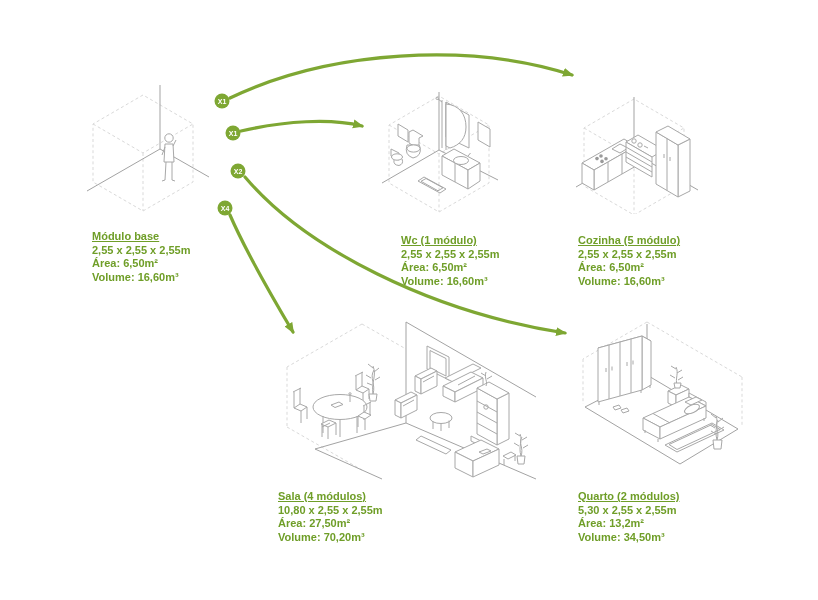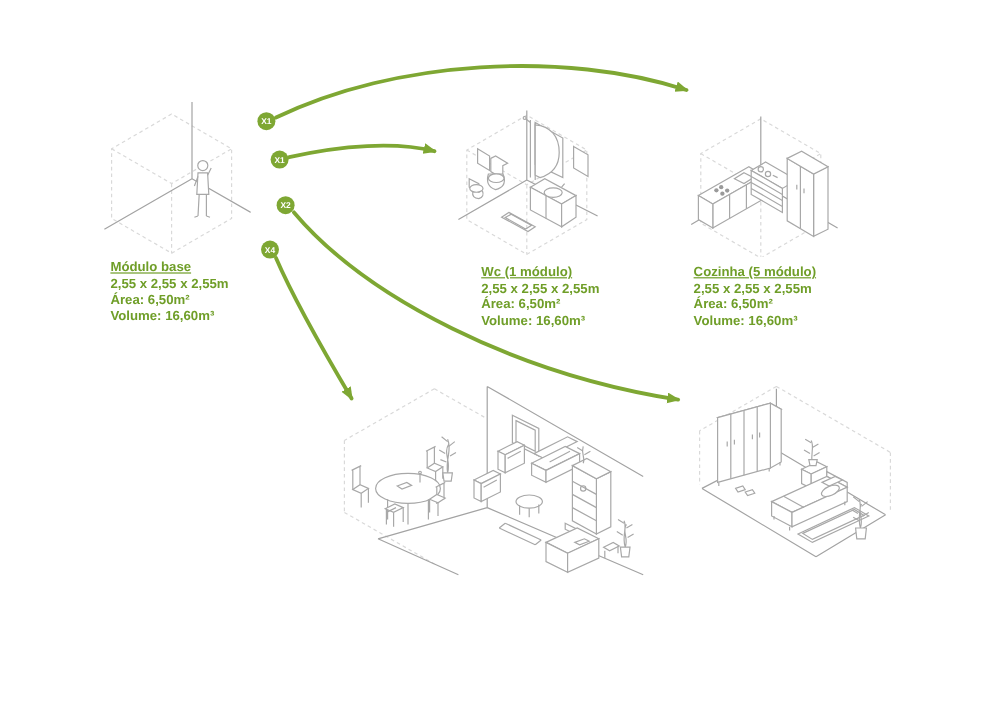--- a/index.html
+++ b/index.html
@@ -5,21 +5,21 @@
   html,body{margin:0;padding:0;background:#fff;}
   .canvas{position:relative;width:818px;height:600px;background:#fff;overflow:hidden;
           font-family:"Liberation Sans","DejaVu Sans",sans-serif;}
   .illus{position:absolute;}
   .illus svg{display:block;}
   .lines path,.lines ellipse,.lines circle,.lines line{stroke:#a8a8a8;stroke-width:1;fill:none;}
   .lines .fillw{fill:#ffffff;}
   .lines .dash{stroke:#d9d9d9;stroke-dasharray:3 2.6;fill:none;}
   .lines .wall{stroke:#a3a3a3;}
   .lines .dark{fill:#9a9a9a;stroke:none;}
-  .label{position:absolute;color:#6f9e28;font-size:11px;line-height:13.5px;font-weight:bold;white-space:nowrap;}
+  .label{position:absolute;color:#6f9e28;font-size:11px;line-height:13.5px;font-weight:bold;white-space:nowrap;margin-top:13px;}
   .label .module-title{text-decoration:underline;}
   .arrows{position:absolute;left:0;top:0;z-index:5;pointer-events:none;}
   .arrow-path{fill:none;stroke:#7ea733;stroke-width:3.2;stroke-linecap:round;}
   .badge-circle{fill:#7ea733;stroke:none;}
   .badge-text{fill:#ffffff;font-family:"Liberation Sans","DejaVu Sans",sans-serif;
               font-size:7px;font-weight:bold;text-anchor:middle;}
 </style>
 </head>
 <body>
 
@@ -267,20 +267,32 @@
     <div class="module-title">Wc (1 módulo)</div>
     <div>2,55 x 2,55 x 2,55m</div>
     <div>Área: 6,50m²</div>
     <div>Volume: 16,60m³</div>
   </div>
   <div class="label" style="left:578px;top:221px;">
     <div class="module-title">Cozinha (5 módulo)</div>
     <div>2,55 x 2,55 x 2,55m</div>
     <div>Área: 6,50m²</div>
     <div>Volume: 16,60m³</div>
+  </div>
+  <div class="label" style="left:278px;top:477px;">
+    <div class="module-title">Sala (4 módulos)</div>
+    <div>10,80 x 2,55 x 2,55m</div>
+    <div>Área: 27,50m²</div>
+    <div>Volume: 70,20m³</div>
+  </div>
+  <div class="label" style="left:578px;top:477px;">
+    <div class="module-title">Quarto (2 módulos)</div>
+    <div>5,30 x 2,55 x 2,55m</div>
+    <div>Área: 13,2m²</div>
+    <div>Volume: 34,50m³</div>
   </div>
 
   <svg class="arrows" width="818" height="600" viewBox="0 0 818 600">
     <defs>
       <marker id="ah" markerUnits="userSpaceOnUse" markerWidth="12" markerHeight="10" refX="9" refY="4.5" orient="auto">
         <path d="M0,0 L11,4.5 L0,9 Z" fill="#7ea733"></path>
       </marker>
     </defs>
     <path class="arrow-path" d="M230,98 C330,50 470,42 572,75" marker-end="url(#ah)"></path>
     <path class="arrow-path" d="M241,131 C285,121 330,118 362,126" marker-end="url(#ah)"></path>

